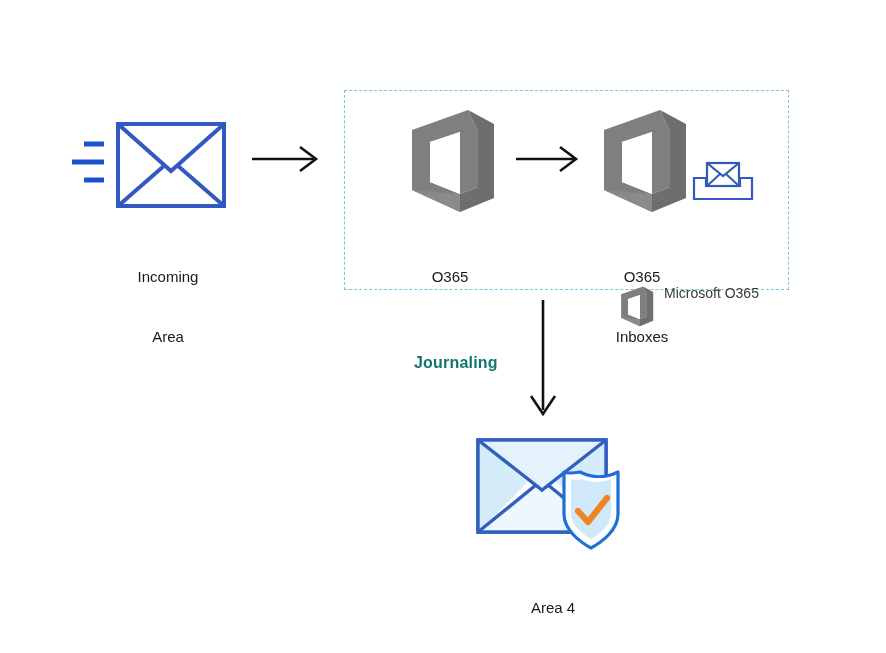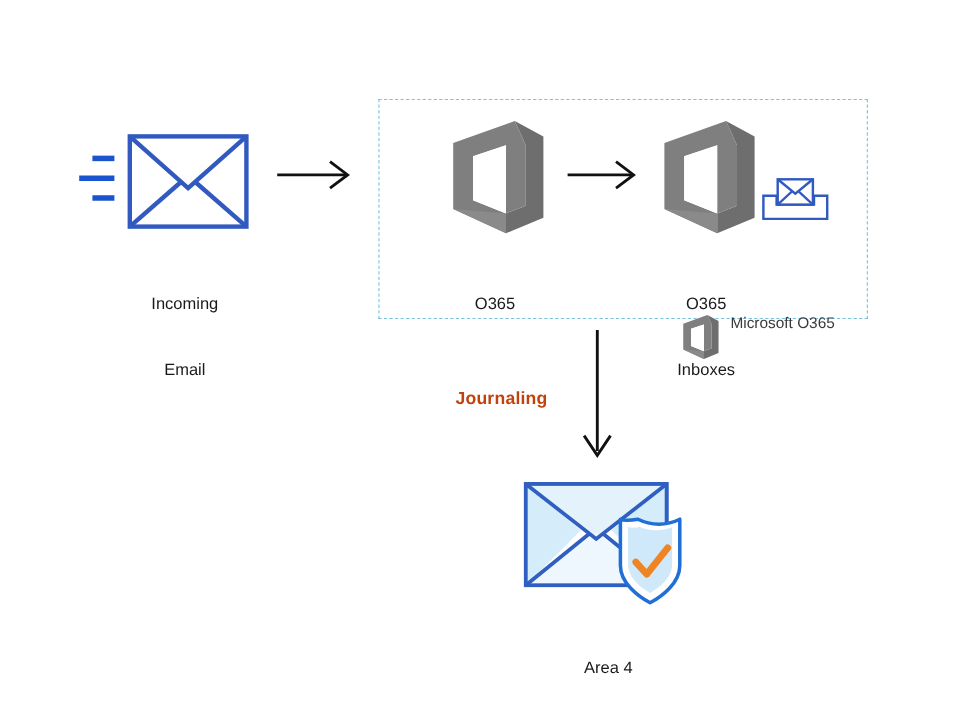--- a/index.html
+++ b/index.html
@@ -44,21 +44,21 @@
     background: transparent;
   }
 
   
   #journaling-label {
     position: absolute;
     left: 414px;
     top: 354px;
     font-size: 16px;
     font-weight: bold;
-    color: #c2410c;
+    color: #0f766e;
     letter-spacing: 0.2px;
     white-space: nowrap;
     font-family: "Liberation Sans", sans-serif;
   }
 
   
   #legend {
     position: absolute;
     left: 618px;
     top: 285px;
@@ -93,21 +93,21 @@
 
       <rect x="48" y="6" width="106" height="82" fill="#ffffff" stroke="#3159bf" stroke-width="4"></rect>
 
       <path d="M48 6 L101 53 L154 6" fill="none" stroke="#3159bf" stroke-width="4"></path>
       <path d="M48 88 L95 47" fill="none" stroke="#3159bf" stroke-width="4"></path>
       <path d="M154 88 L107 47" fill="none" stroke="#3159bf" stroke-width="4"></path>
     </svg>
   </div>
   <div class="label" style="left:88px; top:227px; width:160px;">
     <span class="label-line">Incoming</span>
-    <span class="label-line">Email</span>
+    <span class="label-line">Area</span>
   </div>
 
   <div class="node" style="left:252px; top:145px;">
     <svg width="72" height="30" viewBox="0 0 72 30">
       <line x1="0" y1="14" x2="62" y2="14" stroke="#111111" stroke-width="2.6"></line>
       <path d="M48 2 L64 14 L48 26" fill="none" stroke="#111111" stroke-width="2.6" stroke-linecap="butt" stroke-linejoin="miter"></path>
     </svg>
   </div>
 
   <div class="node" style="left:404px; top:108px;">

